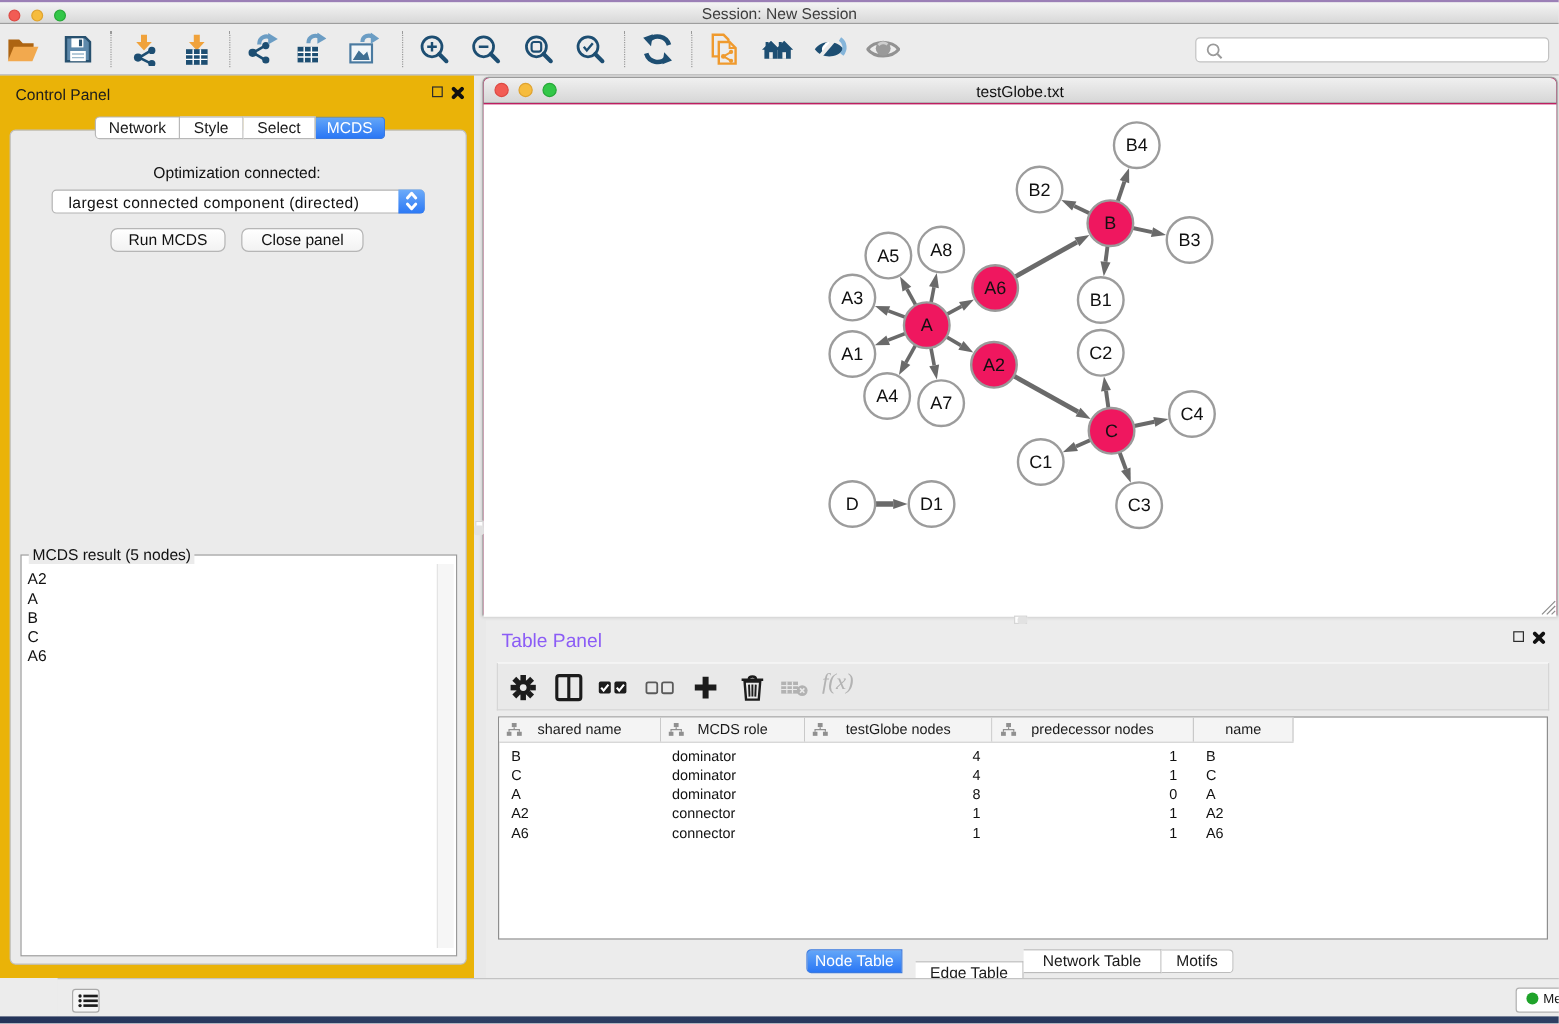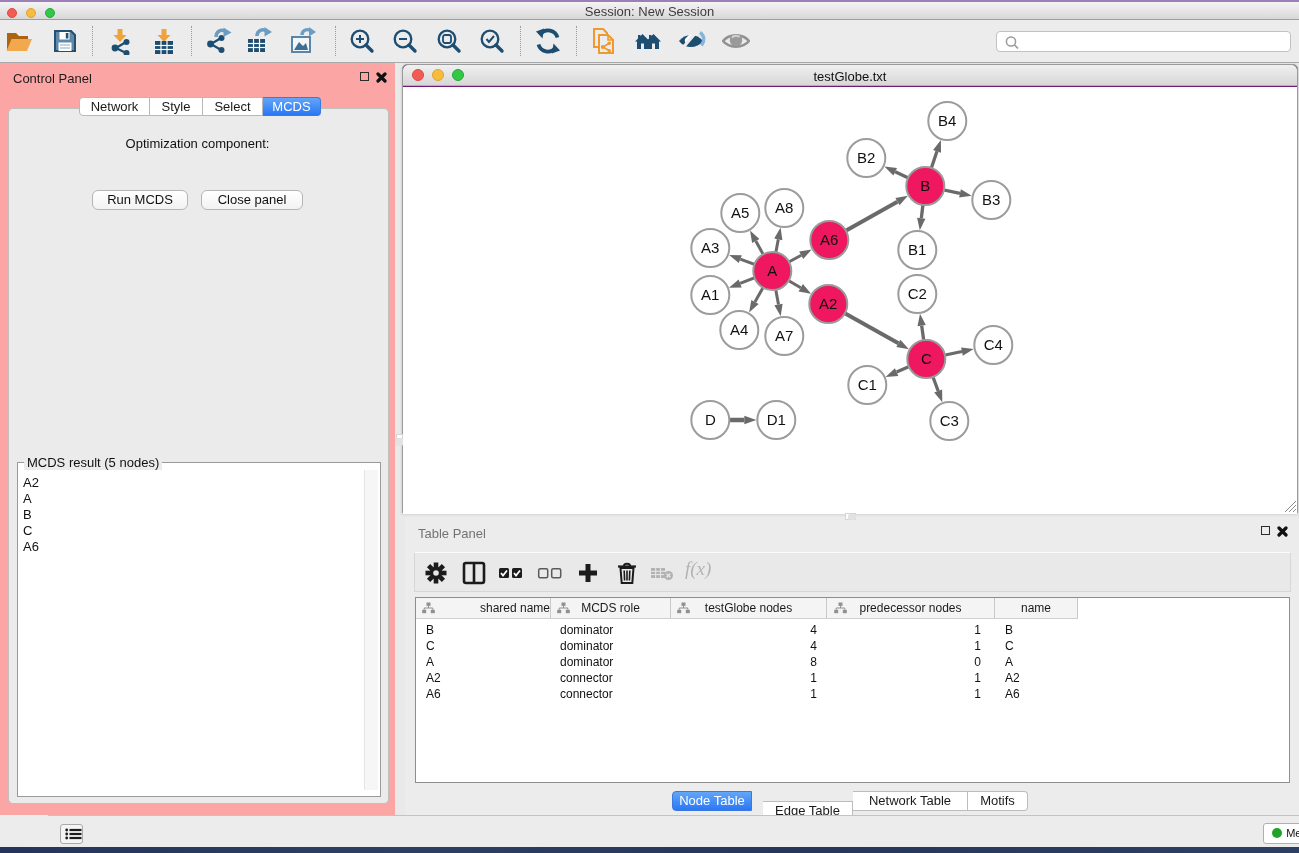--- a/index.html
+++ b/index.html
@@ -10,45 +10,45 @@
 
 #titlebar{left:0;top:2px;width:1299px;height:18px;background:linear-gradient(#f4f4f4,#d8d8d8);border-bottom:1px solid #9e9e9e;}
 #titlebar .title{position:absolute;left:0;right:0;top:2px;text-align:center;font-size:13px;color:#3c3c3c;}
 .tl{position:absolute;border-radius:50%;}
 
 #toolbar{left:0;top:21px;width:1299px;height:42px;background:#ececec;border-bottom:1px solid #a9a9a9;}
 .tsep{position:absolute;top:5px;height:30px;width:0;border-left:1px dotted #9a9a9a;}
 .ticon{position:absolute;top:28px;}
 #searchbox{position:absolute;left:996px;top:10px;width:295px;height:21px;background:#fff;border:1px solid #c2c2c2;border-radius:4px;}
 
-#cpanel{left:0;top:63px;width:395px;height:752px;background:#fca5a5;}
+#cpanel{left:0;top:63px;width:395px;height:752px;background:#eab308;}
 #cpanel .phead{position:absolute;left:13px;top:8px;font-size:13px;color:#1c1c1c;}
 #cptabs{position:absolute;left:79px;top:34px;height:19px;}
 .seg{position:absolute;top:0;height:19px;background:#fff;border:1px solid #b8b8b8;font-size:13px;color:#1a1a1a;text-align:center;line-height:17px;}
 .seg.sel{background:linear-gradient(#63a6f8,#2a77f5);color:#fff;border-color:#3a7ae0;}
 #cpinner{position:absolute;left:8px;top:45px;width:381px;height:696px;background:#ebebeb;border:1px solid #c0c0c0;border-radius:5px;}
 #optlabel{position:absolute;left:0;width:100%;top:73px;text-align:center;font-size:13px;color:#111;}
 #dropdown{position:absolute;left:43px;top:95px;width:311px;height:20px;background:#fff;border:1px solid #b4b4b4;border-radius:4px;}
 #dropdown .dtext{position:absolute;left:13px;top:2px;font-size:13px;color:#111;letter-spacing:0.35px;}
 #dropdown .stepper{position:absolute;right:-1px;top:-1px;width:22px;height:20px;border-radius:0 4px 4px 0;background:linear-gradient(#6cabf9,#2b78f5);}
 .btn{position:absolute;height:20px;background:linear-gradient(#ffffff,#f2f2f2);border:1px solid #b6b6b6;border-radius:6px;font-size:13px;color:#111;text-align:center;line-height:18px;}
 #fieldset{position:absolute;left:17px;top:399px;width:364px;height:335px;border:1px solid #9a9a9a;background:#fff;}
 #fieldset .legend{position:absolute;left:6px;top:-8px;background:#ebebeb;padding:0 3px;font-size:13px;color:#111;}
 #fieldset .sbar{position:absolute;right:2px;top:7px;width:14px;height:320px;background:#f6f6f6;border-left:1px solid #e4e4e4;}
 #fieldset .li{position:absolute;left:5px;font-size:13px;color:#111;}
 
 #desktop{left:395px;top:63px;width:904px;height:752px;background:#e9e9e9;}
 
-#netwin{left:402px;top:64px;width:896px;height:449px;background:#701a75;border:1px solid #9a9a9a;border-radius:5px 5px 0 0;box-shadow:0 1px 3px rgba(0,0,0,0.18);}
+#netwin{left:402px;top:64px;width:896px;height:449px;background:#be185d;border:1px solid #9a9a9a;border-radius:5px 5px 0 0;box-shadow:0 1px 3px rgba(0,0,0,0.18);}
 #nettitle{position:absolute;left:0;top:0;width:100%;height:21px;background:linear-gradient(#f0f0f0,#d7d7d7);border-bottom:1px solid #b2b2b2;border-radius:5px 5px 0 0;}
 #nettitle .title{position:absolute;left:0;right:0;top:4px;text-align:center;font-size:13px;color:#111;}
 #netcanvas{position:absolute;left:0;top:22px;width:894px;height:427px;background:#fff;}
 
 #tpanel{left:405px;top:517px;width:894px;height:298px;background:#ececec;}
-#tpanel .phead{position:absolute;left:13px;top:9px;font-size:13px;color:#737373;}
+#tpanel .phead{position:absolute;left:13px;top:9px;font-size:16px;color:#8b5cf6;}
 #ttoolbar{position:absolute;left:9px;top:35px;width:877px;height:40px;background:#e9e9e9;border:1px solid #d6d6d6;border-top:1px solid #fbfbfb;}
 #ttable{position:absolute;left:10px;top:80px;width:875px;height:186px;background:#fff;border:1px solid #8e8e8e;}
 .th{position:absolute;top:0;height:20px;border-right:1px solid #c9c9c9;background:#f4f4f4;font-size:12px;color:#1a1a1a;text-align:center;line-height:20px;}
 .td{position:absolute;font-size:12px;color:#111;height:16px;line-height:16px;}
 #btabs{position:absolute;left:267px;top:274px;height:20px;}
 .btab{position:absolute;top:0;height:20px;background:#fff;border:1px solid #bcbcbc;font-size:13px;color:#1a1a1a;text-align:center;line-height:18px;}
 .btab.sel{background:linear-gradient(#63a6f8,#2a77f5);color:#fff;border-color:#3a7ae0;}
 
 #statusbar{left:0;top:815px;width:1299px;height:32px;background:#ececec;border-top:1px solid #c3c3c3;margin-left:48px;}
 #listbtn{position:absolute;left:12px;top:8px;width:23px;height:20px;background:#f5f5f5;border:1px solid #a9a9a9;border-radius:3px;}
@@ -206,21 +206,30 @@
     <svg style="position:absolute;left:376px;top:9px;" width="11" height="11" viewBox="0 0 11 11">
       <path d="M2,2 L9,9 M9,2 L2,9" stroke="#111" stroke-width="3.2" stroke-linecap="round"></path>
     </svg>
   <div id="cpinner"></div>
   <div id="cptabs">
     <div class="seg" style="left:0;width:71px;border-radius:4px 0 0 4px;">Network</div>
     <div class="seg" style="left:71px;width:53px;border-left:0;">Style</div>
     <div class="seg" style="left:124px;width:60px;border-left:0;">Select</div>
     <div class="seg sel" style="left:184px;width:58px;border-left:0;border-radius:0 4px 4px 0;">MCDS</div>
   </div>
-  <div id="optlabel">Optimization component:</div>
+  <div id="optlabel">Optimization connected:</div>
+  <div id="dropdown">
+      <span class="dtext">largest connected component (directed)</span>
+    <div class="stepper">
+        <svg style="position:absolute;left:5px;top:1px;" width="12" height="17" viewBox="0 0 12 17">
+          <path d="M2.5,6 L6,2 L9.5,6" stroke="#fff" stroke-width="2.4" fill="none" stroke-linecap="round" stroke-linejoin="round"></path>
+          <path d="M2.5,11 L6,15 L9.5,11" stroke="#fff" stroke-width="2.4" fill="none" stroke-linecap="round" stroke-linejoin="round"></path>
+        </svg>
+      </div>
+  </div>
   <div class="btn" style="left:92px;top:127px;width:96px;">Run MCDS</div>
   <div class="btn" style="left:201px;top:127px;width:102px;">Close panel</div>
   <div id="fieldset">
     <div class="legend">MCDS result (5 nodes)</div>
     <div class="sbar"></div>
     <div class="li" style="top:12px;">A2</div>
     <div class="li" style="top:28px;">A</div>
     <div class="li" style="top:44px;">B</div>
     <div class="li" style="top:60px;">C</div>
     <div class="li" style="top:76px;">A6</div>
@@ -376,21 +385,21 @@
           <line x1="2" y1="14.6" x2="16" y2="14.6"></line>
           <line x1="6.7" y1="8" x2="6.7" y2="18"></line>
           <line x1="11.4" y1="8" x2="11.4" y2="18"></line>
         </g>
         <circle cx="19.5" cy="15.5" r="4.5" fill="#b2b2b2"></circle>
         <path d="M17.7,13.7 L21.3,17.3 M21.3,13.7 L17.7,17.3" stroke="#e9e9e9" stroke-width="1.4"></path>
       </svg>
     <div style="position:absolute;left:270px;top:5px;font-family:'Liberation Serif',serif;font-style:italic;font-size:19px;color:#b3b3b3;">f(x)</div>
   </div>
   <div id="ttable">
-    <div class="th" style="left:0px;width:135px;text-align:right;">shared name</div>
+    <div class="th" style="left:0px;width:135px;">shared name</div>
     <div class="th" style="left:135px;width:120px;">MCDS role</div>
     <div class="th" style="left:255px;width:156px;">testGlobe nodes</div>
     <div class="th" style="left:411px;width:168px;">predecessor nodes</div>
     <div class="th" style="left:579px;width:83px;">name</div>
     <div style="position:absolute;left:0;top:20px;width:662px;height:1px;background:#cfcfcf;"></div>
     <svg style="position:absolute;left:6px;top:4px;" width="13" height="12" viewBox="0 0 13 12">
         <g fill="#909090">
           <rect x="4.5" y="0.5" width="4" height="3.4"></rect>
           <rect x="0.2" y="7.8" width="4" height="3.4"></rect>
           <rect x="8.8" y="7.8" width="4" height="3.4"></rect>

